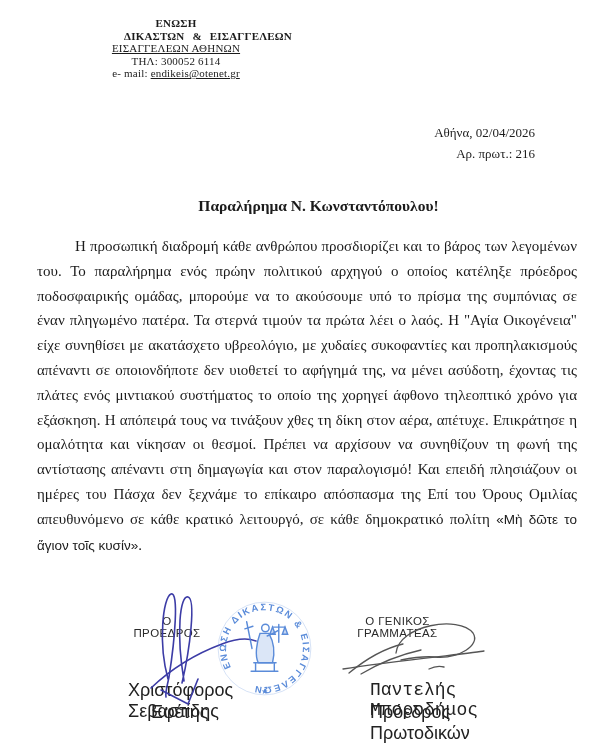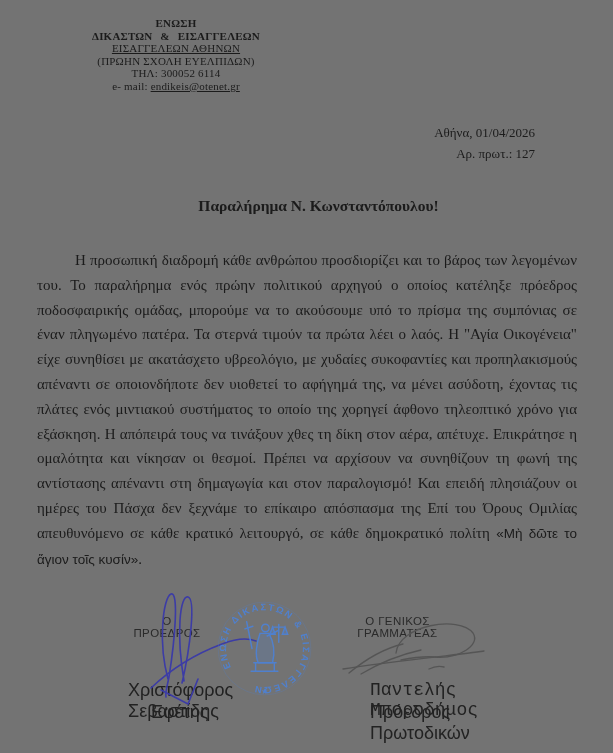--- a/index.html
+++ b/index.html
@@ -1,47 +1,47 @@
 <!DOCTYPE html>
 <html><head>
 <meta charset="utf-8">
 <style>
   html,body{margin:0;padding:0;background:#e8e8e8;}
   .page{
     position:relative;
     width:613px;height:753px;
-    background:#737373;
+    background:#ffffff;
     margin:0 auto;
     font-family:"Liberation Serif", serif;
     color:#1b1b1b;
     overflow:hidden;
   }
   
   .letterhead{
     position:absolute;left:60px;top:17px;width:232px;
     text-align:center;font-size:11px;line-height:12.6px;
     letter-spacing:.2px;
   }
   .lh-bold{font-weight:bold;}
-  .lh-spaced{word-spacing:5px;}
+  .lh-spaced{word-spacing:5px;text-align:right;}
   .lh-underline{text-decoration:underline;}
   .lh-email a{color:#1b1b1b;}
   
   .dateblock{
     position:absolute;right:78px;top:122px;
     text-align:right;font-size:13px;line-height:21px;
   }
   
   .doc-title{
     position:absolute;left:12px;top:197px;width:100%;
     text-align:center;font-weight:bold;font-size:15.5px;
   }
   
   .body-text{
-    position:absolute;left:37px;top:248px;width:540px;
+    position:absolute;left:37px;top:234px;width:540px;
     font-size:15px;line-height:24.8px;
     text-align:justify;text-indent:38px;
   }
   .quote-sans{
     font-family:"Liberation Sans","DejaVu Sans",sans-serif;
     font-size:13.5px;
   }
   
   .sig-label{
     position:absolute;
@@ -67,28 +67,27 @@
 </style>
 </head>
 <body>
 
 <div class="page">
 
   <div class="letterhead">
     <div class="lh-bold">ΕΝΩΣΗ</div>
     <div class="lh-bold lh-spaced">ΔΙΚΑΣΤΩΝ &amp; ΕΙΣΑΓΓΕΛΕΩΝ</div>
     <div class="lh-underline">ΕΙΣΑΓΓΕΛΕΩΝ ΑΘΗΝΩΝ</div>
-    <div>(ΠΡΩΗΝ ΣΧΟΛΗ ΕΥΕΛΠΙΔΩΝ)</div>
     <div>ΤΗΛ: 300052 6114</div>
     <div class="lh-email"><span>e- mail: </span><a href="#">endikeis@otenet.gr</a></div>
   </div>
 
   <div class="dateblock">
-    <div>Αθήνα, 01/04/2026</div>
-    <div>Αρ. πρωτ.: 127</div>
+    <div>Αθήνα, 02/04/2026</div>
+    <div>Αρ. πρωτ.: 216</div>
   </div>
 
   <div class="doc-title">Παραλήρημα Ν. Κωνσταντόπουλου!</div>
 
   <div class="body-text"><span>Η προσωπική διαδρομή κάθε ανθρώπου προσδιορίζει και το βάρος των λεγομένων του. Το παραλήρημα ενός πρώην πολιτικού αρχηγού ο οποίος κατέληξε πρόεδρος ποδοσφαιρικής ομάδας, μπορούμε να το ακούσουμε υπό το πρίσμα της συμπόνιας σε έναν πληγωμένο πατέρα. Τα στερνά τιμούν τα πρώτα λέει ο λαός. Η "Αγία Οικογένεια" είχε συνηθίσει με ακατάσχετο υβρεολόγιο, με χυδαίες συκοφαντίες και προπηλακισμούς απέναντι σε οποιονδήποτε δεν υιοθετεί το αφήγημά της, να μένει ασύδοτη, έχοντας τις πλάτες ενός μιντιακού συστήματος το οποίο της χορηγεί άφθονο τηλεοπτικό χρόνο για εξάσκηση. Η απόπειρά τους να τινάξουν χθες τη δίκη στον αέρα, απέτυχε. Επικράτησε η ομαλότητα και νίκησαν οι θεσμοί. Πρέπει να αρχίσουν να συνηθίζουν τη φωνή της αντίστασης απέναντι στη δημαγωγία και στον παραλογισμό! Και επειδή πλησιάζουν οι ημέρες του Πάσχα δεν ξεχνάμε το επίκαιρο απόσπασμα της Επί του Όρους Ομιλίας απευθυνόμενο σε κάθε κρατικό λειτουργό, σε κάθε δημοκρατικό πολίτη </span><span class="quote-sans">«Μὴ δῶτε το ἅγιον τοῖς κυσίν»</span><span>.</span></div>
 
   <div class="sig-label role-left">Ο ΠΡΟΕΔΡΟΣ</div>
   <div class="sig-label role-right">Ο ΓΕΝΙΚΟΣ ΓΡΑΜΜΑΤΕΑΣ</div>
   <div class="sig-name name-left">Χριστόφορος Σεβαστίδης</div>
   <div class="sig-name title-left">Εφέτης</div>

